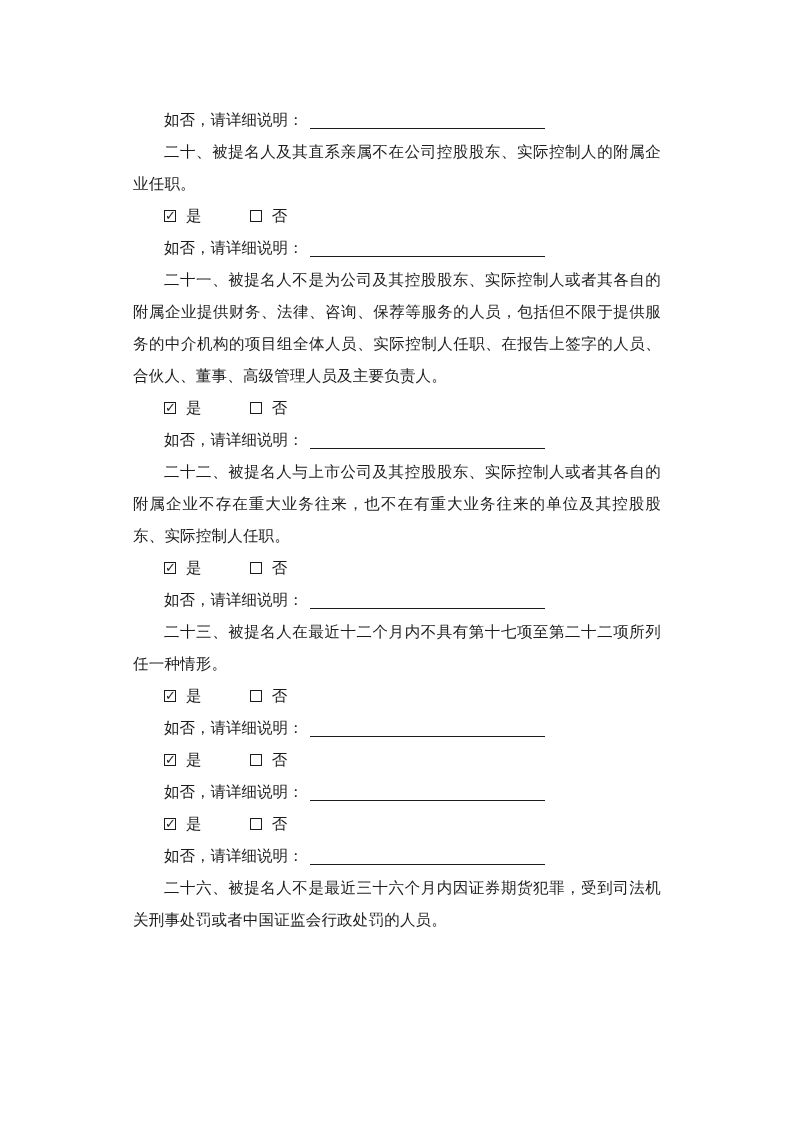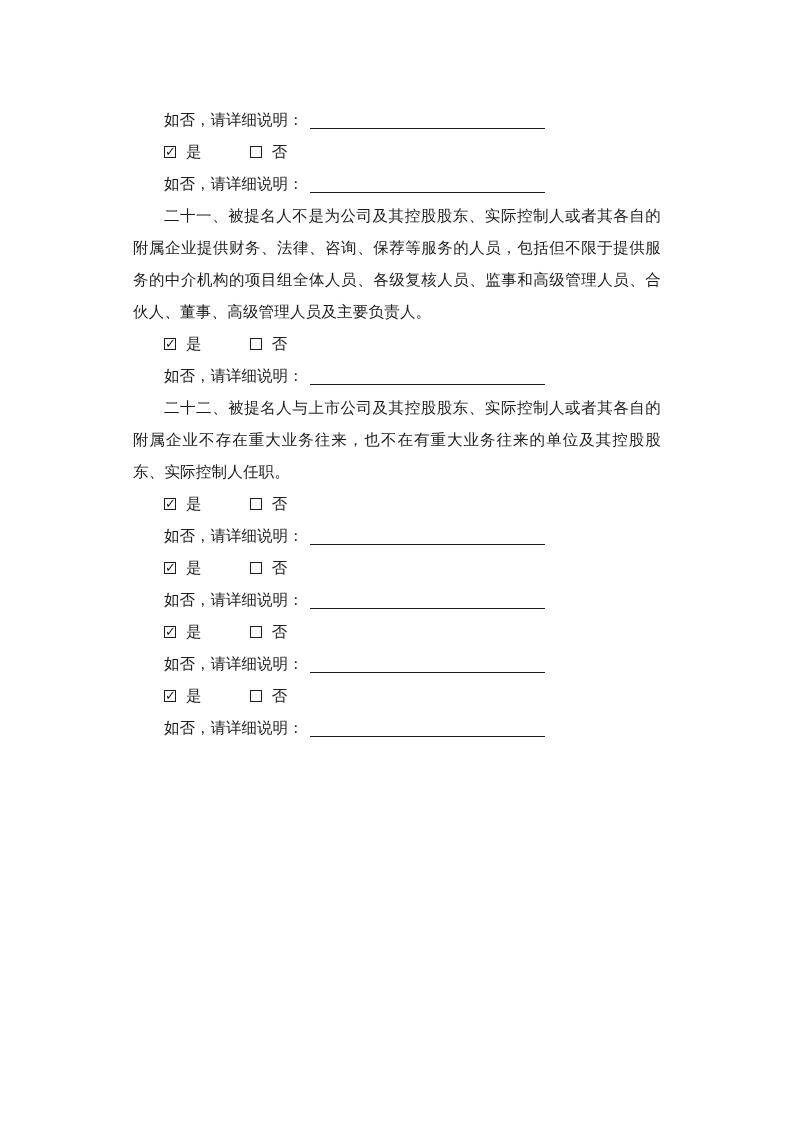--- a/index.html
+++ b/index.html
@@ -75,40 +75,51 @@
 </style>
 </head>
 <body>
 
 <div class="page">
   <div class="followup-row" style="padding-left:2em;">
     <span>如否，请详细说明：</span><span class="blank-line"></span>
   </div>
   <div>
   <div class="item">
+    <p class="para">二十、被提名人及其直系亲属不在公司控股股东、实际控制人的附属企业任职。</p>
     <div class="answer-row">
       <span class="checkbox yes-box checked"><span class="check-icon">✓</span></span><span class="cb-label">是</span><span class="checkbox no-box"></span><span class="cb-label">否</span>
     </div>
     <div class="followup-row">
       <span>如否，请详细说明：</span><span class="blank-line"></span>
     </div>
   </div>
 
   <div class="item">
-    <p class="para">二十一、被提名人不是为公司及其控股股东、实际控制人或者其各自的附属企业提供财务、法律、咨询、保荐等服务的人员，包括但不限于提供服务的中介机构的项目组全体人员、各级复核人员、监事和高级管理人员、合伙人、董事、高级管理人员及主要负责人。</p>
+    <p class="para">二十一、被提名人不是为公司及其控股股东、实际控制人或者其各自的附属企业提供财务、法律、咨询、保荐等服务的人员，包括但不限于提供服务的中介机构的项目组全体人员、实际控制人任职、在报告上签字的人员、合伙人、董事、高级管理人员及主要负责人。</p>
     <div class="answer-row">
       <span class="checkbox yes-box checked"><span class="check-icon">✓</span></span><span class="cb-label">是</span><span class="checkbox no-box"></span><span class="cb-label">否</span>
     </div>
     <div class="followup-row">
       <span>如否，请详细说明：</span><span class="blank-line"></span>
     </div>
   </div>
 
   <div class="item">
     <p class="para">二十二、被提名人与上市公司及其控股股东、实际控制人或者其各自的附属企业不存在重大业务往来，也不在有重大业务往来的单位及其控股股东、实际控制人任职。</p>
+    <div class="answer-row">
+      <span class="checkbox yes-box checked"><span class="check-icon">✓</span></span><span class="cb-label">是</span><span class="checkbox no-box"></span><span class="cb-label">否</span>
+    </div>
+    <div class="followup-row">
+      <span>如否，请详细说明：</span><span class="blank-line"></span>
+    </div>
+  </div>
+
+  <div class="item">
+    <p class="para">二十三、被提名人在最近十二个月内不具有第十七项至第二十二项所列任一种情形。</p>
     <div class="answer-row">
       <span class="checkbox yes-box checked"><span class="check-icon">✓</span></span><span class="cb-label">是</span><span class="checkbox no-box"></span><span class="cb-label">否</span>
     </div>
     <div class="followup-row">
       <span>如否，请详细说明：</span><span class="blank-line"></span>
     </div>
   </div>
 
   <div class="item">
     <div class="answer-row">
@@ -122,22 +133,17 @@
   <div class="item">
     <div class="answer-row">
       <span class="checkbox yes-box checked"><span class="check-icon">✓</span></span><span class="cb-label">是</span><span class="checkbox no-box"></span><span class="cb-label">否</span>
     </div>
     <div class="followup-row">
       <span>如否，请详细说明：</span><span class="blank-line"></span>
     </div>
   </div>
 
   <div class="item">
-    <div class="answer-row">
-      <span class="checkbox yes-box checked"><span class="check-icon">✓</span></span><span class="cb-label">是</span><span class="checkbox no-box"></span><span class="cb-label">否</span>
-    </div>
-    <div class="followup-row">
-      <span>如否，请详细说明：</span><span class="blank-line"></span>
-    </div>
+    <p class="para">二十六、被提名人不是最近三十六个月内因证券期货犯罪，受到司法机关刑事处罚或者中国证监会行政处罚的人员。</p>
+
   </div>
-
 </div>
 </div>
 
 </body></html>

